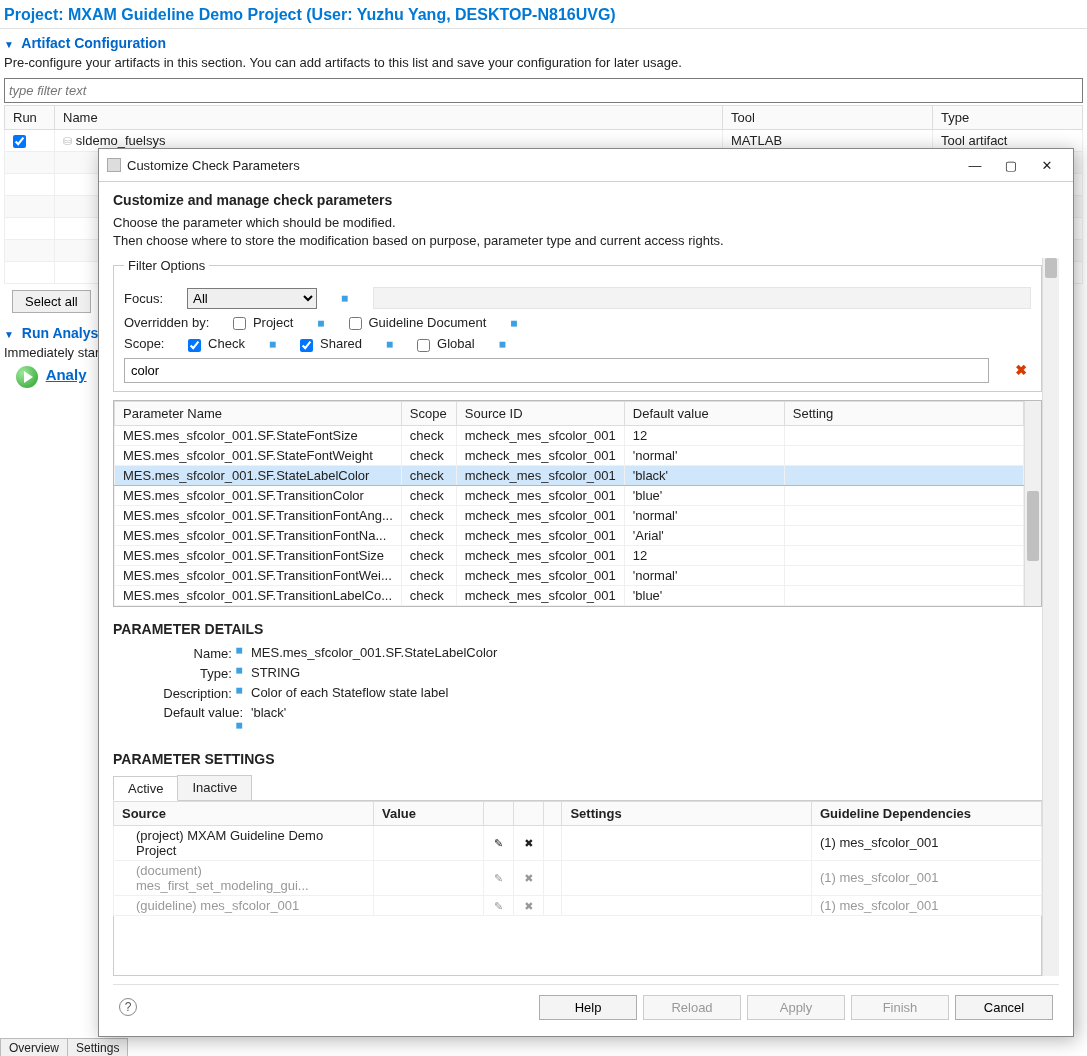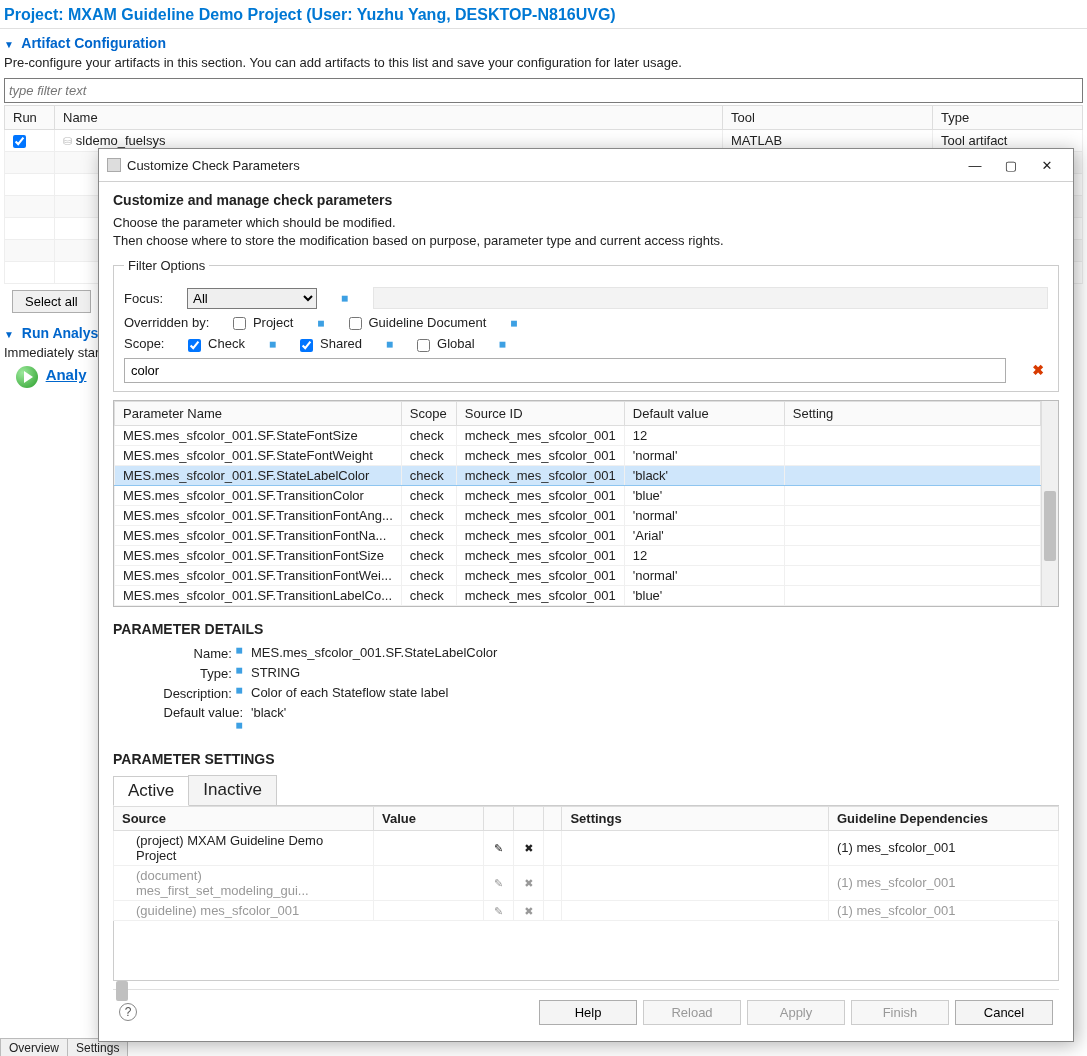--- a/index.html
+++ b/index.html
@@ -125,21 +125,20 @@
   }
   .modal-body { padding: 8px 14px 10px 14px; }
   .modal-body h3 {
     font-size: 14px; font-weight: 700; margin: 2px 0 6px 0;
   }
   .modal-body .subtext {
     font-size: 13px; line-height: 1.4; margin-bottom: 8px;
   }
   .content-area {
     display: flex;
-    flex-direction: column;
   }
   .content-main { flex: 1; }
   .v-scroll {
     width: 17px;
     background: #f0f0f0;
     border-left: 1px solid #ddd;
     position: relative;
   }
   .v-scroll .thumb {
     position: absolute;
@@ -231,21 +230,21 @@
   .tabstrip {
     display: flex;
     border-bottom: 1px solid #ccc;
     margin-top: 6px;
   }
   .tab {
     padding: 4px 14px;
     border: 1px solid #ccc;
     border-bottom: none;
     background: #f4f4f4;
-    font-size: 17px;
+    font-size: 13px;
     cursor: pointer;
     margin-right: -1px;
   }
   .tab.active { background:#fff; border-bottom:1px solid #fff; position:relative; top:1px;}
   .settings-table {
     width: 100%;
     border-collapse: collapse;
     font-size: 13px;
     border: 1px solid #ccc;
     border-top: none;

